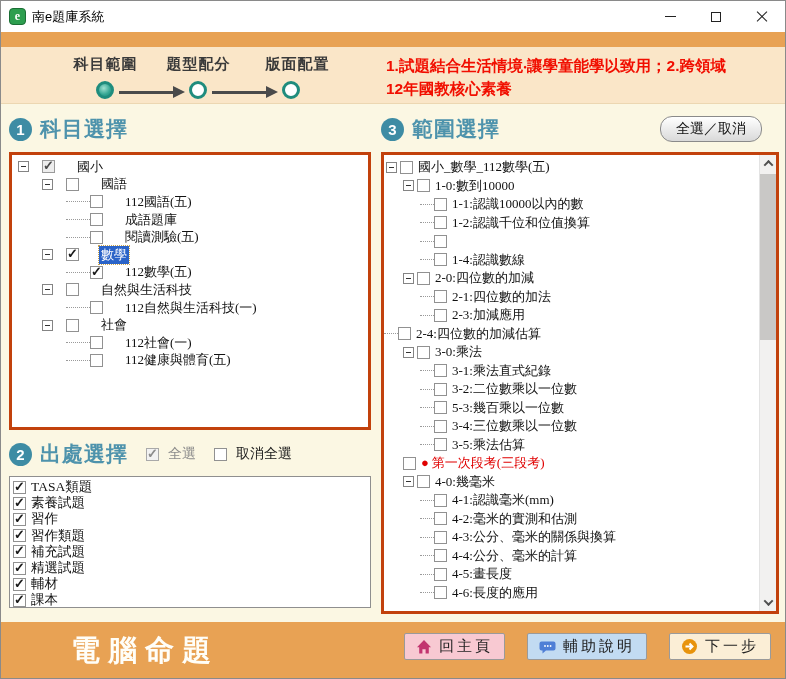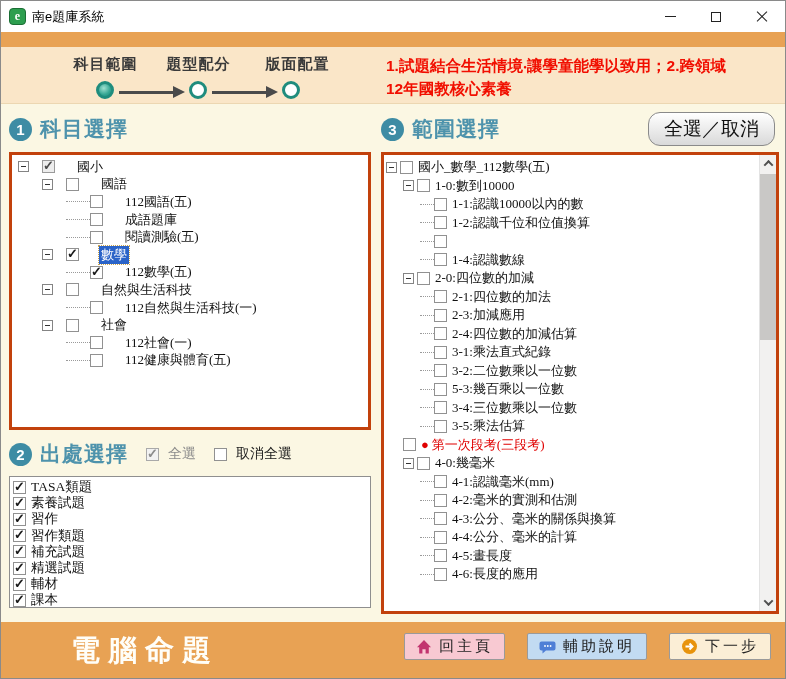--- a/index.html
+++ b/index.html
@@ -65,21 +65,21 @@
   .bullet{color:#E00000;font-size:13px;margin:0 1px 0 2px;}
 
   .source-header{margin-top:8px;height:32px;gap:8px;}
   .hdr-check{display:flex;align-items:center;gap:6px;margin-left:10px;font-size:14px;white-space:nowrap;}
   .hdr-check .lbl{color:#1a1a1a;}
   .hdr-check .lbl.dim{color:#8c8c8c;}
   .list-box{background:#fff;border:1px solid #8f8f8f;height:132px;padding:2px 0 0 3px;overflow:hidden;}
   .src-row{display:flex;align-items:center;height:16.2px;font-family:"Liberation Serif",serif;font-size:13.5px;color:#111;white-space:nowrap;}
   .src-row .checkbox{margin-right:5px;}
 
-  .toggle-all{margin-left:auto;margin-right:4px;border:1px solid #8a8a8a;border-radius:12px;background:linear-gradient(#ffffff,#d9d9d9);font-family:"Liberation Sans",sans-serif;font-size:19px;color:#111;padding:3px 15px;white-space:nowrap;cursor:pointer;}
+  .toggle-all{margin-left:auto;margin-right:17px;border:1px solid #8a8a8a;border-radius:12px;background:linear-gradient(#ffffff,#d9d9d9);font-family:"Liberation Sans",sans-serif;font-size:14px;color:#111;padding:3px 15px;white-space:nowrap;cursor:pointer;}
 
   
   .vscroll{position:absolute;top:0;right:0;bottom:0;width:17px;background:#F2F1F0;border-left:1px solid #e3e3e3;}
   .sb-btn{position:absolute;left:0;width:17px;height:17px;display:flex;align-items:center;justify-content:center;}
   .sb-up{top:0;} .sb-down{bottom:0;}
   .chev{width:7px;height:7px;border-left:2px solid #505050;border-bottom:2px solid #505050;display:block;}
   .chev.up{transform:rotate(135deg) translate(1px,-1px);}
   .chev.down{transform:rotate(-45deg) translate(1px,-1px);}
   .sb-thumb{position:absolute;left:0;top:19px;width:17px;height:166px;background:#C9C8C6;}
 
@@ -304,24 +304,29 @@
             <div class="tree-row" style="padding-left: 36px;">
               <span class="spacer"></span>
               <span class="checkbox"></span>
               <span class="node-label">2-1:四位數的加法</span>
             </div>
             <div class="tree-row" style="padding-left: 36px;">
               <span class="spacer"></span>
               <span class="checkbox"></span>
               <span class="node-label">2-3:加減應用</span>
             </div>
-            <div class="tree-row" style="padding-left: 36px;">
+            <div class="tree-row" style="">
               <span class="spacer"></span>
               <span class="checkbox"></span>
               <span class="node-label">2-4:四位數的加減估算</span>
+            </div>
+            <div class="tree-row" style="padding-left: 19px;">
+              <span class="expander"></span>
+              <span class="checkbox"></span>
+              <span class="node-label">3-0:乘法</span>
             </div>
             <div class="tree-row" style="padding-left: 36px;">
               <span class="spacer"></span>
               <span class="checkbox"></span>
               <span class="node-label">3-1:乘法直式紀錄</span>
             </div>
             <div class="tree-row" style="padding-left: 36px;">
               <span class="spacer"></span>
               <span class="checkbox"></span>
               <span class="node-label">3-2:二位數乘以一位數</span>

